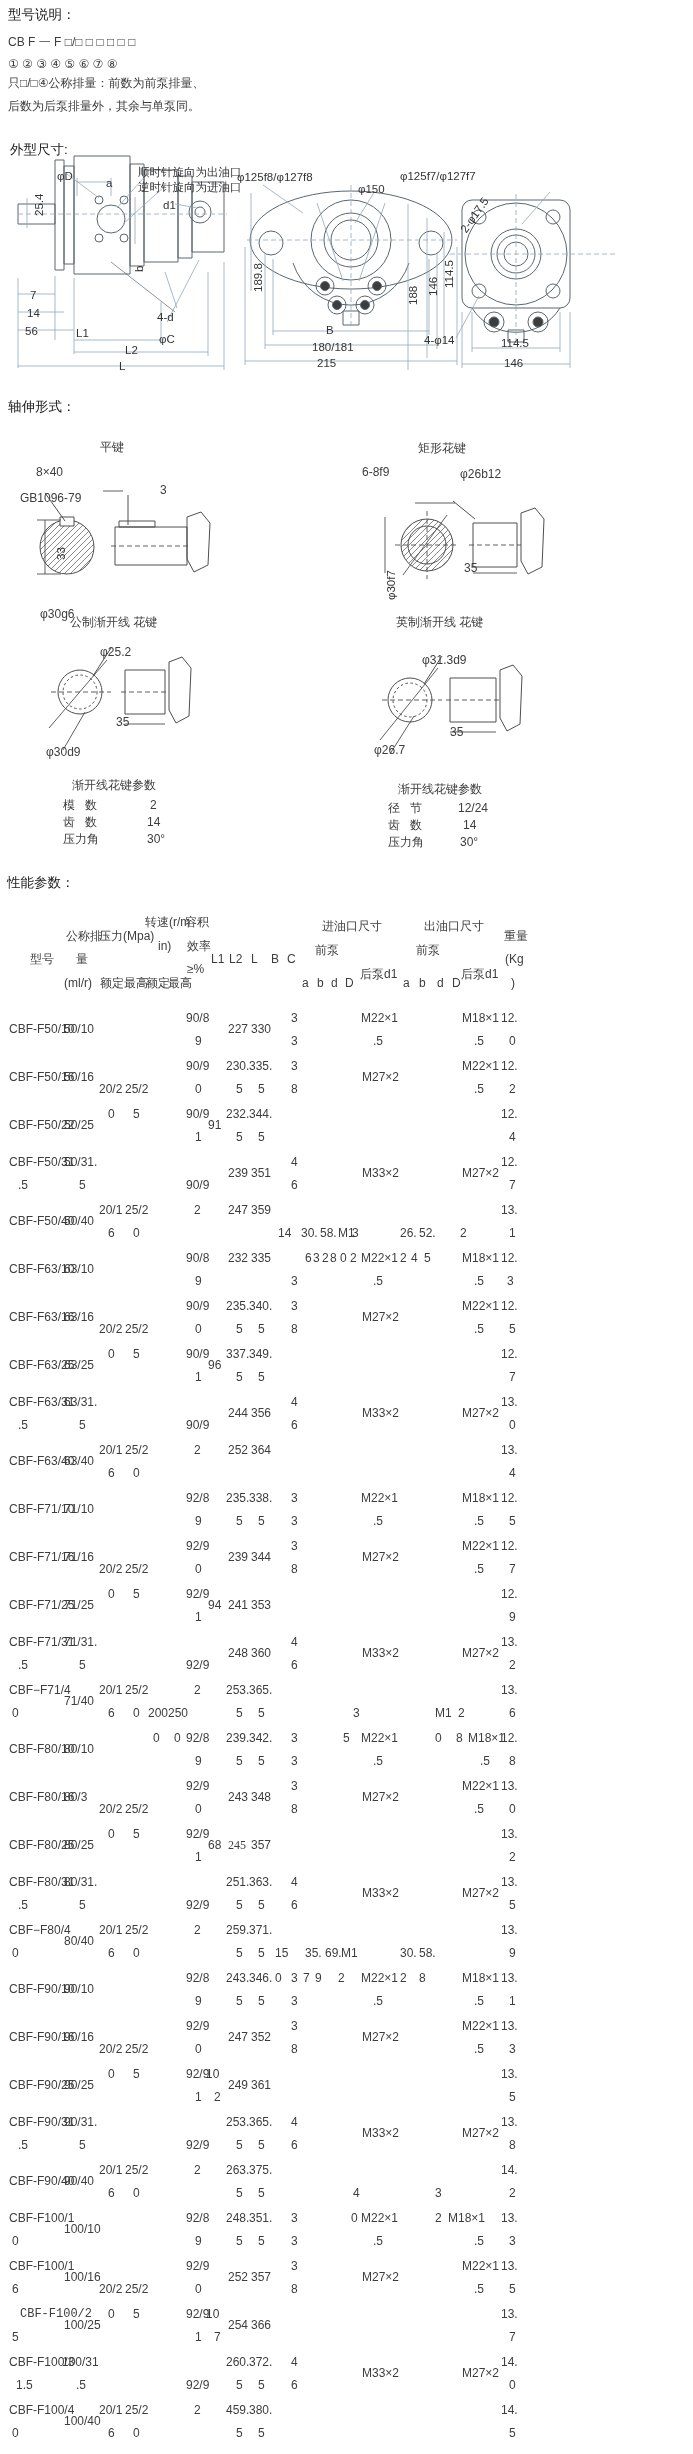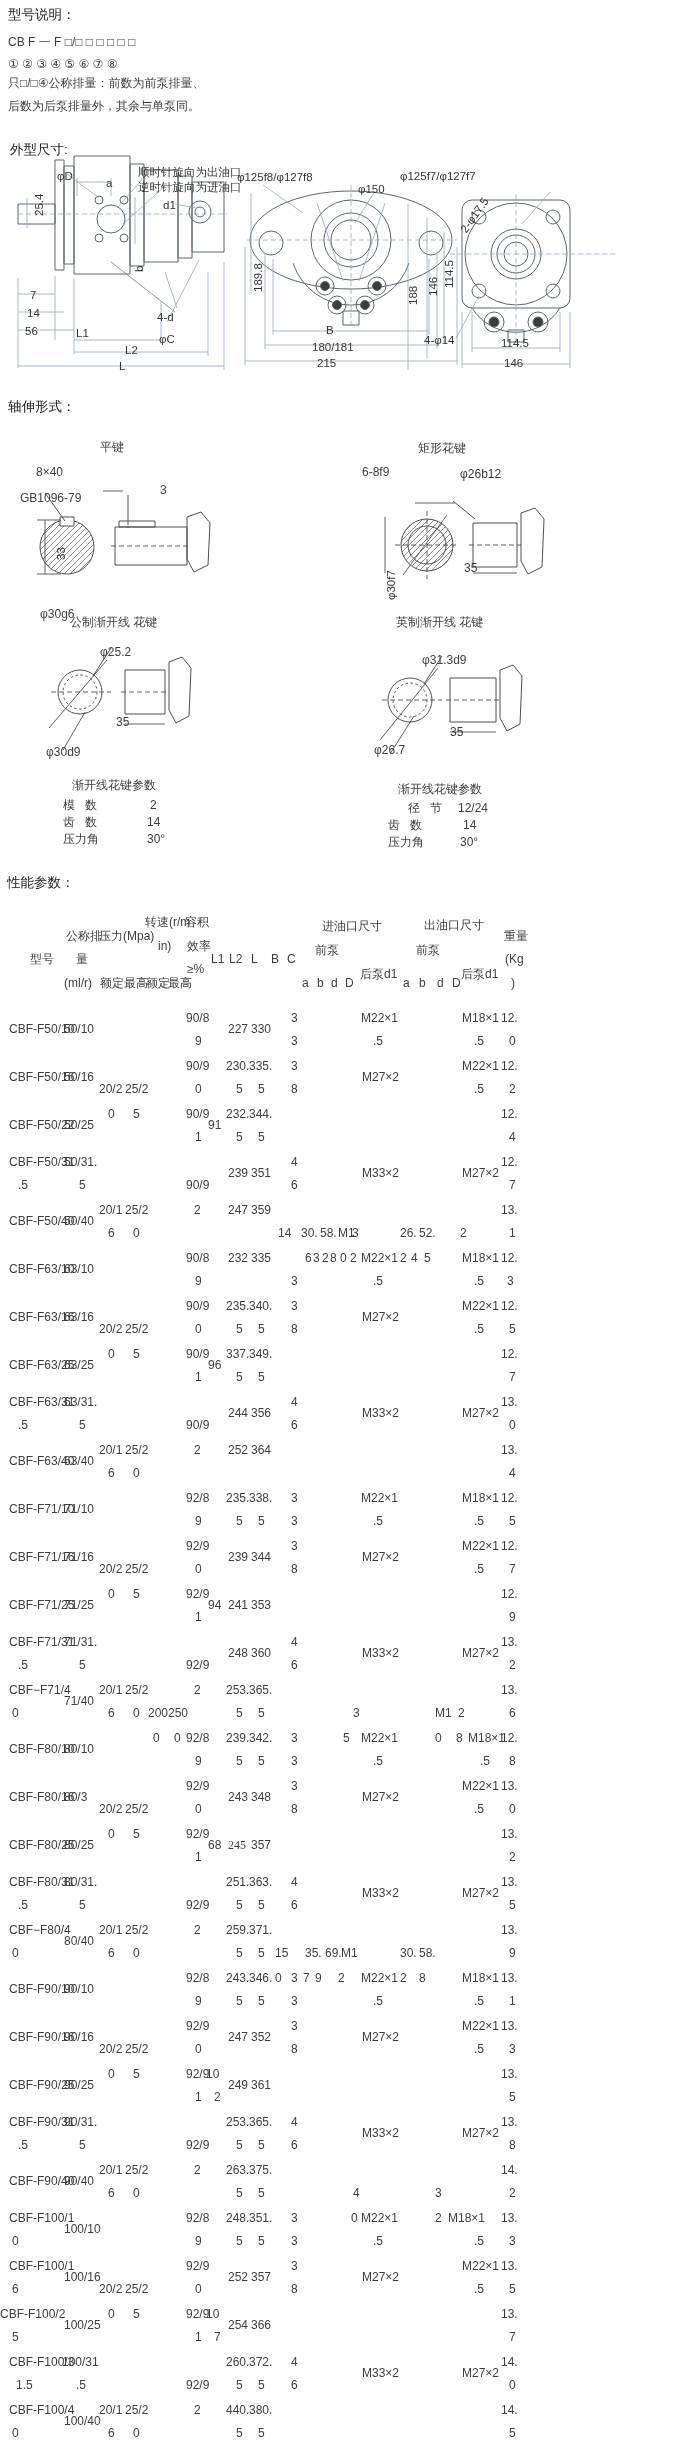--- a/index.html
+++ b/index.html
@@ -283,21 +283,21 @@
       <span class="frag" style="left: 450px; top: 726px;">35</span>
       <span class="frag" style="left: 374px; top: 744px;">φ26.7</span>
       <span class="frag" style="left: 72px; top: 779px;">渐开线花键参数</span>
       <span class="frag" style="left: 63px; top: 799px;">模   数</span>
       <span class="frag" style="left: 150px; top: 799px;">2</span>
       <span class="frag" style="left: 63px; top: 816px;">齿   数</span>
       <span class="frag" style="left: 147px; top: 816px;">14</span>
       <span class="frag" style="left: 63px; top: 833px;">压力角</span>
       <span class="frag" style="left: 147px; top: 833px;">30°</span>
       <span class="frag" style="left: 398px; top: 783px;">渐开线花键参数</span>
-      <span class="frag" style="left: 388px; top: 802px; margin-left: 20px;">径   节</span>
+      <span class="frag" style="left: 388px; top: 802px;">径   节</span>
       <span class="frag" style="left: 458px; top: 802px;">12/24</span>
       <span class="frag" style="left: 388px; top: 819px;">齿   数</span>
       <span class="frag" style="left: 463px; top: 819px;">14</span>
       <span class="frag" style="left: 388px; top: 836px;">压力角</span>
       <span class="frag" style="left: 460px; top: 836px;">30°</span>
     </div>
   <div class="layer">
       <span class="frag t" style="left: 7px; top: 876px; text-align: right;">性能参数：</span>
       <span class="frag" style="left: 30px; top: 953px;">型号</span>
       <span class="frag" style="left: 66px; top: 930px;">公称排</span>
@@ -318,21 +318,21 @@
       <span class="frag" style="left: 251px; top: 953px;">L</span>
       <span class="frag" style="left: 271px; top: 953px;">B</span>
       <span class="frag" style="left: 287px; top: 953px;">C</span>
       <span class="frag" style="left: 322px; top: 920px;">进油口尺寸</span>
       <span class="frag" style="left: 315px; top: 944px;">前泵</span>
       <span class="frag" style="left: 360px; top: 968px;">后泵d1</span>
       <span class="frag" style="left: 302px; top: 977px;">a</span>
       <span class="frag" style="left: 317px; top: 977px;">b</span>
       <span class="frag" style="left: 331px; top: 977px;">d</span>
       <span class="frag" style="left: 345px; top: 977px;">D</span>
-      <span class="frag" style="left: 424px; top: 920px; font-family: Liberation Mono, monospace;">出油口尺寸</span>
+      <span class="frag" style="left: 424px; top: 920px;">出油口尺寸</span>
       <span class="frag" style="left: 416px; top: 944px;">前泵</span>
       <span class="frag" style="left: 461px; top: 968px;">后泵d1</span>
       <span class="frag" style="left: 403px; top: 977px;">a</span>
       <span class="frag" style="left: 419px; top: 977px;">b</span>
       <span class="frag" style="left: 437px; top: 977px;">d</span>
       <span class="frag" style="left: 452px; top: 977px;">D</span>
       <span class="frag" style="left: 504px; top: 930px;">重量</span>
       <span class="frag" style="left: 505px; top: 953px;">(Kg</span>
       <span class="frag" style="left: 511px; top: 977px;">)</span>
     </div>
@@ -752,21 +752,21 @@
       <span class="frag" style="left: 195px; top: 2283px;">0</span>
       <span class="frag" style="left: 228px; top: 2271px;">252</span>
       <span class="frag" style="left: 251px; top: 2271px;">357</span>
       <span class="frag" style="left: 291px; top: 2260px;">3</span>
       <span class="frag" style="left: 291px; top: 2283px;">8</span>
       <span class="frag" style="left: 362px; top: 2271px;">M27×2</span>
       <span class="frag" style="left: 462px; top: 2260px;">M22×1</span>
       <span class="frag" style="left: 474px; top: 2283px;">.5</span>
       <span class="frag" style="left: 501px; top: 2260px;">13.</span>
       <span class="frag" style="left: 509px; top: 2283px;">5</span>
-      <span class="frag" style="left: 0; top: 2308px;">CBF-F100/2</span>
+      <span class="frag" style="left: 20px; top: 2308px; font-family: Liberation Mono, monospace;">CBF-F100/2</span>
       <span class="frag" style="left: 12px; top: 2331px;">5</span>
       <span class="frag" style="left: 64px; top: 2319px;">100/25</span>
       <span class="frag" style="left: 108px; top: 2308px;">0</span>
       <span class="frag" style="left: 133px; top: 2308px;">5</span>
       <span class="frag" style="left: 186px; top: 2308px;">92/9</span>
       <span class="frag" style="left: 195px; top: 2331px;">1</span>
       <span class="frag" style="left: 206px; top: 2308px;">10</span>
       <span class="frag" style="left: 214px; top: 2331px;">7</span>
       <span class="frag" style="left: 228px; top: 2319px;">254</span>
       <span class="frag" style="left: 251px; top: 2319px;">366</span>
@@ -788,21 +788,21 @@
       <span class="frag" style="left: 501px; top: 2356px;">14.</span>
       <span class="frag" style="left: 509px; top: 2379px;">0</span>
       <span class="frag" style="left: 9px; top: 2404px;">CBF-F100/4</span>
       <span class="frag" style="left: 12px; top: 2427px;">0</span>
       <span class="frag" style="left: 64px; top: 2415px;">100/40</span>
       <span class="frag" style="left: 99px; top: 2404px;">20/1</span>
       <span class="frag" style="left: 108px; top: 2427px;">6</span>
       <span class="frag" style="left: 125px; top: 2404px;">25/2</span>
       <span class="frag" style="left: 133px; top: 2427px;">0</span>
       <span class="frag" style="left: 194px; top: 2404px;">2</span>
-      <span class="frag" style="left: 226px; top: 2404px;">440.</span>
+      <span class="frag" style="left: 226px; top: 2404px;">459.</span>
       <span class="frag" style="left: 236px; top: 2427px;">5</span>
       <span class="frag" style="left: 249px; top: 2404px;">380.</span>
       <span class="frag" style="left: 258px; top: 2427px;">5</span>
       <span class="frag" style="left: 501px; top: 2404px;">14.</span>
       <span class="frag" style="left: 509px; top: 2427px;">5</span>
     </div>
 
 </div>
 
 </body></html>

